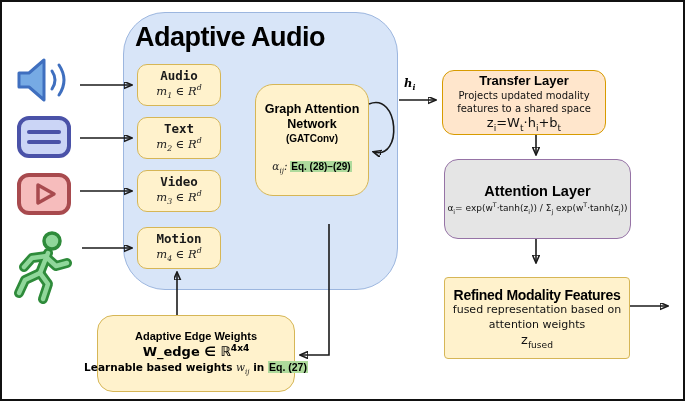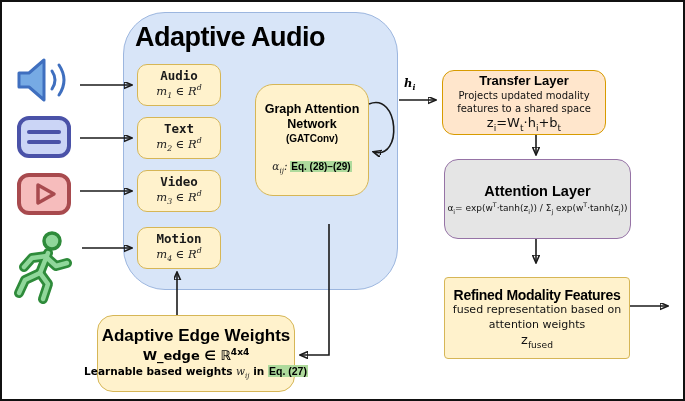--- a/index.html
+++ b/index.html
@@ -37,21 +37,21 @@
   .btitle{font-weight:bold;font-size:13px;line-height:1.2;color:#000;}
   #attention-box .btitle{font-size:14.5px;}
   #refined-box .btitle{font-size:14px;letter-spacing:-0.3px;}
   .bdesc{font-size:10px;line-height:1.3;color:#111;font-family:"DejaVu Sans","Liberation Sans",sans-serif;}
   #refined-box .bdesc{font-size:11px;}
   .bformula{font-size:13px;color:#111;font-family:"DejaVu Sans","Liberation Sans",sans-serif;white-space:nowrap;}
   #attention-box .bformula{font-size:9px;}
   .bformula sub,.bformula sup{font-size:70%;}
   
   #aew-box{left:95px;top:313px;width:198px;height:77px;border-radius:16px;padding:2px 2px;}
-  #aew-box .btitle{font-size:17px;}
+  #aew-box .btitle{font-size:11px;}
   .aew-dim{font-weight:bold;font-size:13px;font-family:"DejaVu Sans","Liberation Sans",sans-serif;color:#000;}
   .aew-dim sup{font-size:70%;}
   .aew-note{font-weight:bold;font-size:10.5px;margin-top:2px;color:#000;
             font-family:"DejaVu Sans","Liberation Sans",sans-serif;white-space:nowrap;}
   .aew-note .math{font-size:10.5px;font-weight:normal;}
   
   #hi-label{left:402px;top:74px;width:30px;font-family:"DejaVu Serif",serif;font-style:italic;
             font-weight:bold;font-size:11.5px;color:#000;}
   #hi-label sub{font-size:68%;}
   

